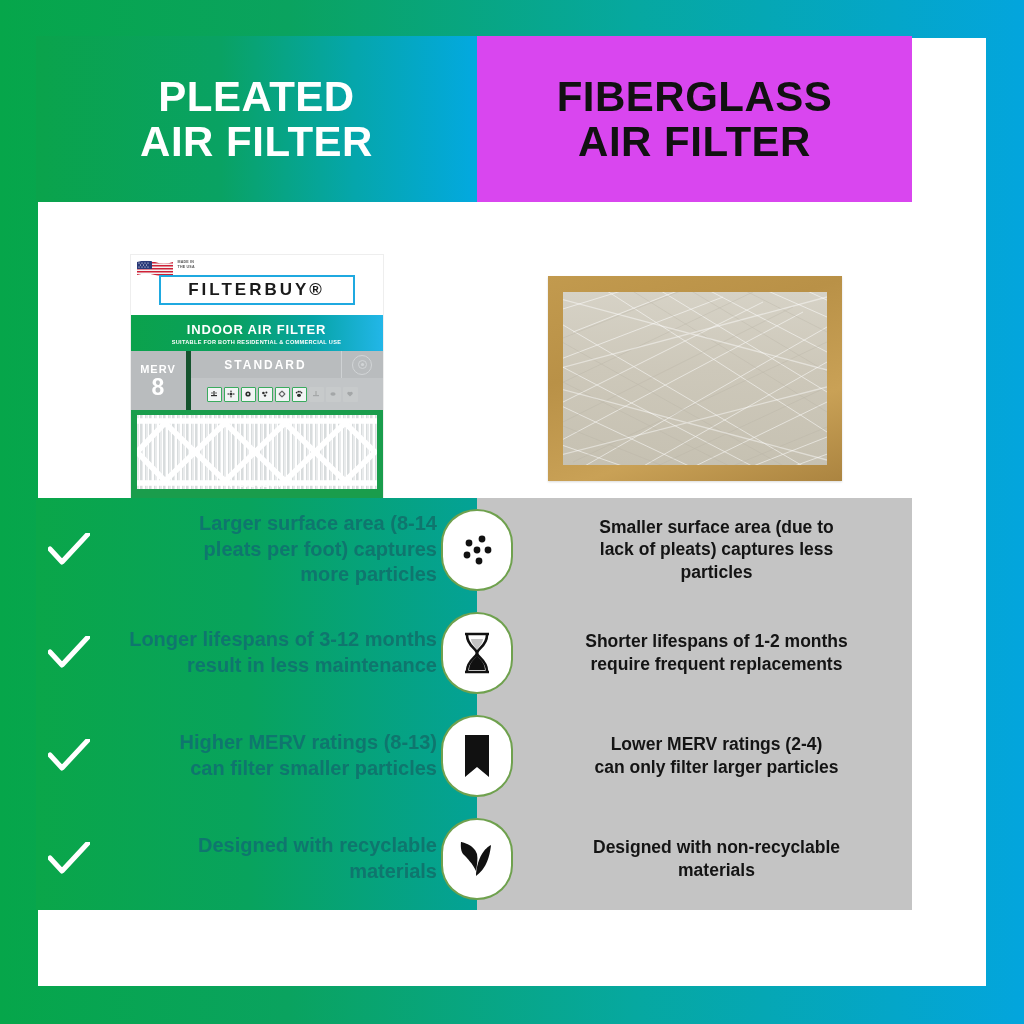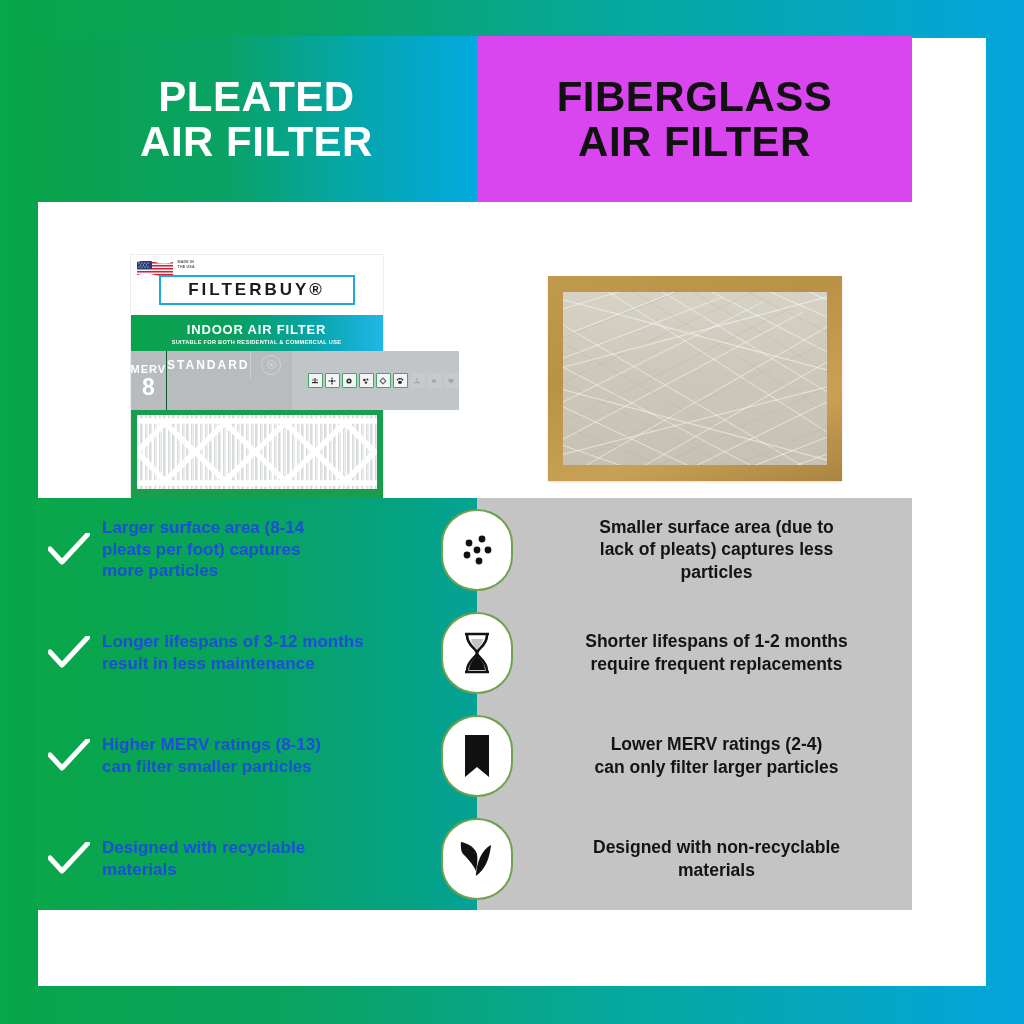--- a/index.html
+++ b/index.html
@@ -50,24 +50,24 @@
 
   .pb-band{ height:36px;
             background:linear-gradient(90deg,#0ba24c 0%,#09a05e 40%,#06a4a6 72%,#22b6e8 100%);
             color:#fff; display:flex; flex-direction:column;
             align-items:center; justify-content:center; }
   .pb-band-1{ font-size:13px; font-weight:bold; letter-spacing:.8px; }
   .pb-band-2{ font-size:5.6px; font-weight:bold; letter-spacing:.3px; margin-top:2px; }
 
   .pb-grey{ height:59px; background:#b9bcbe; display:flex; }
   .pb-merv{ width:60px; display:flex; flex-direction:column; align-items:center;
-            justify-content:center; color:#fff; border-right:1px solid #14532d; }
+            justify-content:center; color:#fff; border-right:5px solid #14532d; }
   .pb-merv-l{ font-size:11px; font-weight:bold; letter-spacing:1px; }
   .pb-merv-n{ font-size:23px; font-weight:bold; line-height:1; margin-top:1px; }
-  .pb-mid{ flex:1; display:flex; flex-direction:row; }
+  .pb-mid{ flex:1; display:flex; flex-direction:column; }
   .pb-std{ height:27px; display:flex; align-items:center; }
   .pb-std-t{ flex:1; text-align:center; color:#fff; font-size:12px;
              font-weight:bold; letter-spacing:2px; }
   .pb-std-seal{ width:42px; display:flex; align-items:center; justify-content:center;
                 border-left:1px solid #cfd2d4; height:100%; }
   .pb-seal-c{ width:20px; height:20px; border-radius:50%; border:1.5px solid #d2d5d7;
               display:flex; align-items:center; justify-content:center; }
   .pb-icons{ flex:1; display:flex; align-items:center; justify-content:flex-start;
              gap:2px; padding-left:16px; background:#c2c5c7; }
   .pb-ic{ width:15px; height:15px; background:#f2f4f5; border:1px solid #3aab5e;
@@ -97,22 +97,22 @@
   .col-left{ width:441px; height:100%;
      background:linear-gradient(90deg,#0aa649 0%,#08a35d 48%,#04a296 100%); }
   .col-right{ width:435px; height:100%; background:#c4c4c4; }
 
   .rows{ position:absolute; left:36px; top:498px; width:876px; height:412px; }
   .row{ position:relative; height:103px; display:flex; align-items:center; }
 
   .r-left{ width:441px; height:100%; display:flex; align-items:center; padding-right:40px;}
   .check{ width:66px; display:flex; align-items:center; justify-content:center; flex:none; }
   .check svg{ display:block; }
-  .r-left-txt{ flex:1; text-align:left; color:#1d4ed8;
-               font-size:17px; font-weight:bold; line-height:1.28; }
+  .r-left-txt{ flex:1; text-align:right; color:#0f766e;
+               font-size:20px; font-weight:bold; line-height:1.28; }
 
   .r-right{ width:435px; height:100%; display:flex; align-items:center;
             padding-left:66px; padding-right:22px; }
   .r-right-txt{ flex:1; text-align:center; color:#141414;
                 font-size:17.5px; font-weight:bold; line-height:1.28; }
 
   .medal{ position:absolute; left:441px; top:50%; transform:translate(-50%,-50%);
           width:72px; height:82px; z-index:5; }
   .medal-bg{ position:absolute; inset:0; border-radius:50%/42%;
              background:#ffffff; border:2px solid #6fa14e; }

